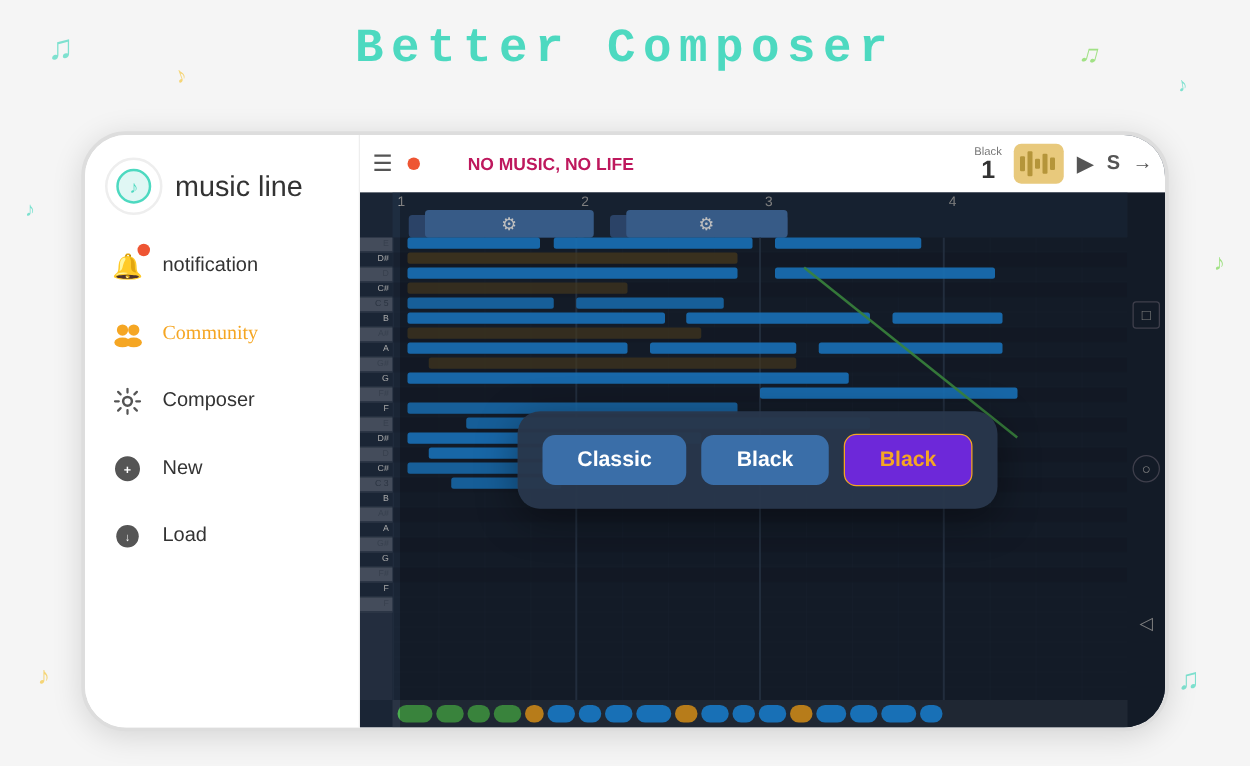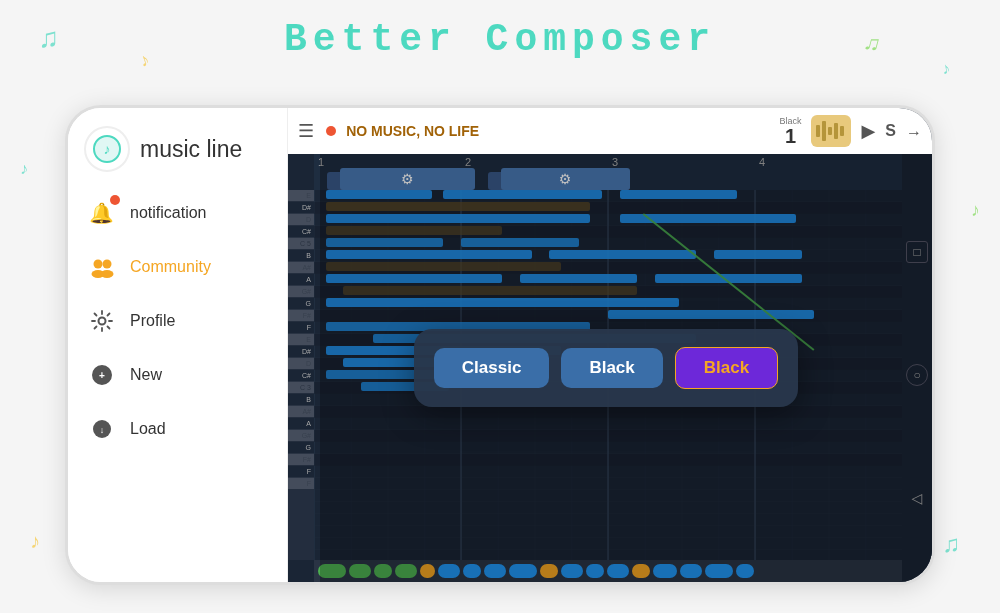--- a/index.html
+++ b/index.html
@@ -85,20 +85,21 @@
       display: flex;
       align-items: center;
       gap: 14px;
       padding: 13px 20px;
       cursor: pointer;
       font-size: 16px;
       color: #333;
     }
     .sidebar-item.active {
       color: #f5a623;
+      font-family: Liberation Serif, serif;
     }
     .sidebar-item .icon {
       width: 28px;
       height: 28px;
       display: flex;
       align-items: center;
       justify-content: center;
       font-size: 20px;
       position: relative;
     }
@@ -140,22 +141,23 @@
     }
     .red-dot {
       width: 10px;
       height: 10px;
       background: #e53;
       border-radius: 50%;
     }
     .song-title {
       font-size: 14px;
       font-weight: bold;
-      color: #a16207;
+      color: #be185d;
       flex: 1;
+      margin-left: 28px;
     }
     .track-area {
       display: flex;
       flex-direction: column;
       align-items: center;
       gap: 0;
     }
     .track-label {
       font-size: 9px;
       color: #777;
@@ -398,21 +400,21 @@
       <span style="color:#f5a623;">Community</span>
     </div>
 
     <div class="sidebar-item">
       <div class="icon">
         <svg width="22" height="22" viewBox="0 0 22 22">
           <circle cx="11" cy="11" r="3.5" fill="none" stroke="#555" stroke-width="2"></circle>
           <path d="M11 1v3M11 18v3M1 11h3M18 11h3M3.5 3.5l2 2M16.5 16.5l2 2M18.5 3.5l-2 2M5.5 16.5l-2 2" stroke="#555" stroke-width="1.8" stroke-linecap="round"></path>
         </svg>
       </div>
-      <span>Profile</span>
+      <span>Composer</span>
     </div>
 
     <div class="sidebar-item">
       <div class="icon">
         <svg width="22" height="22" viewBox="0 0 22 22">
           <circle cx="11" cy="11" r="9" fill="none" stroke="#555" stroke-width="2"></circle>
           <circle cx="11" cy="11" r="9" fill="#555"></circle>
           <text x="11" y="15" text-anchor="middle" font-size="10" fill="#fff" font-weight="bold">+</text>
         </svg>
       </div>

